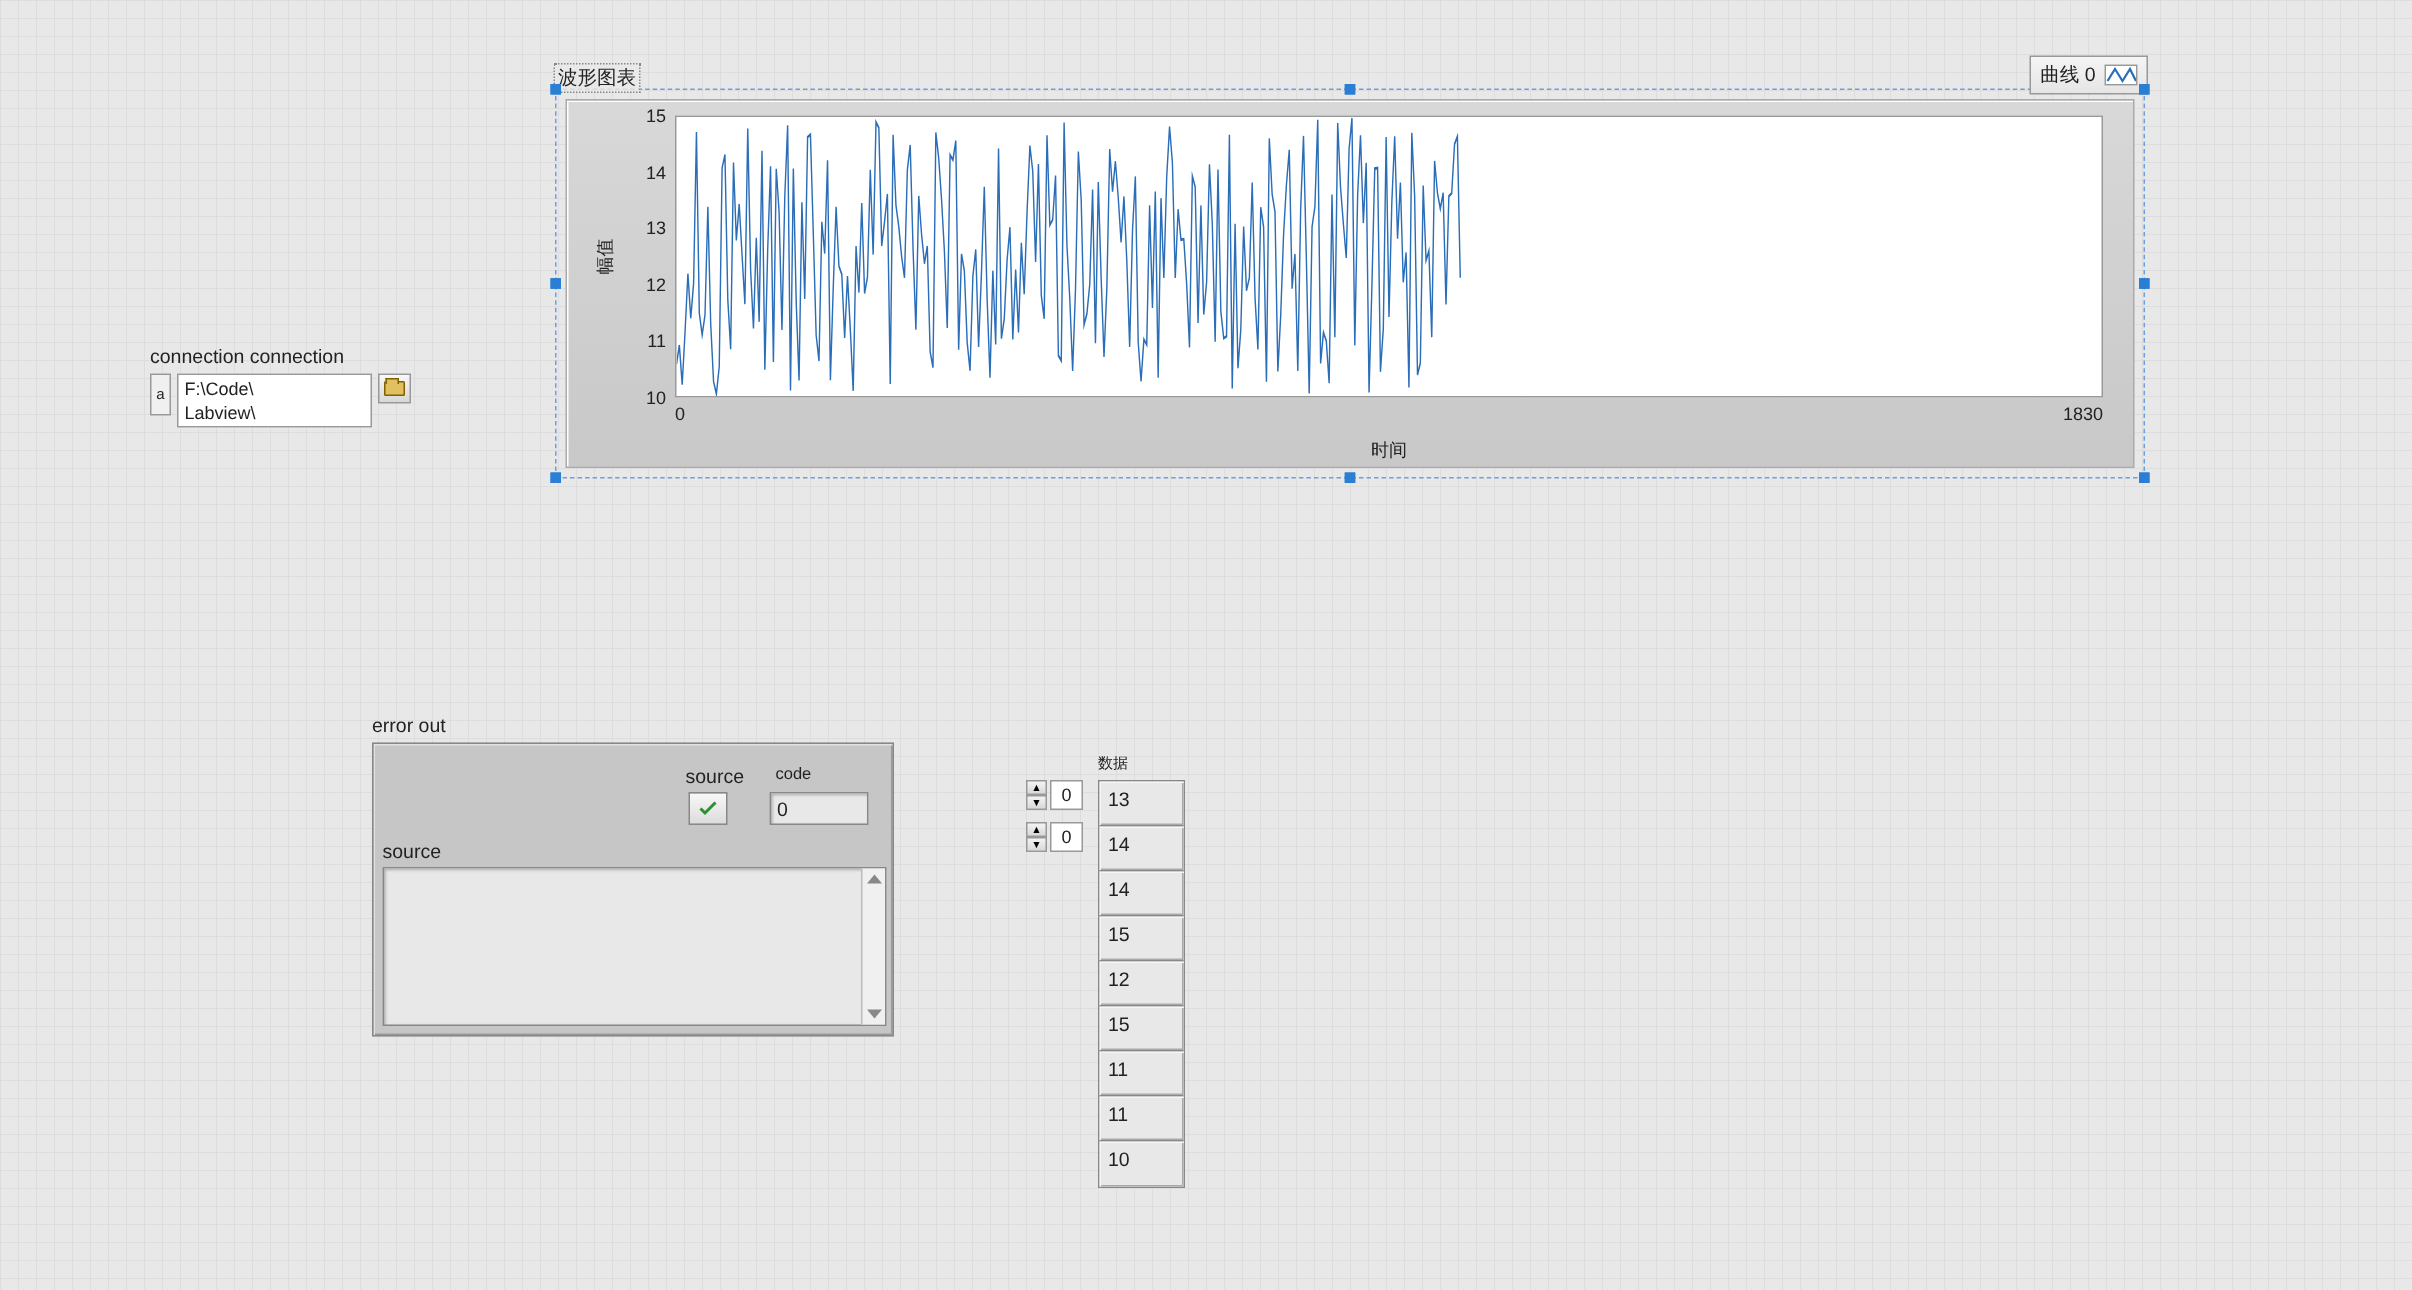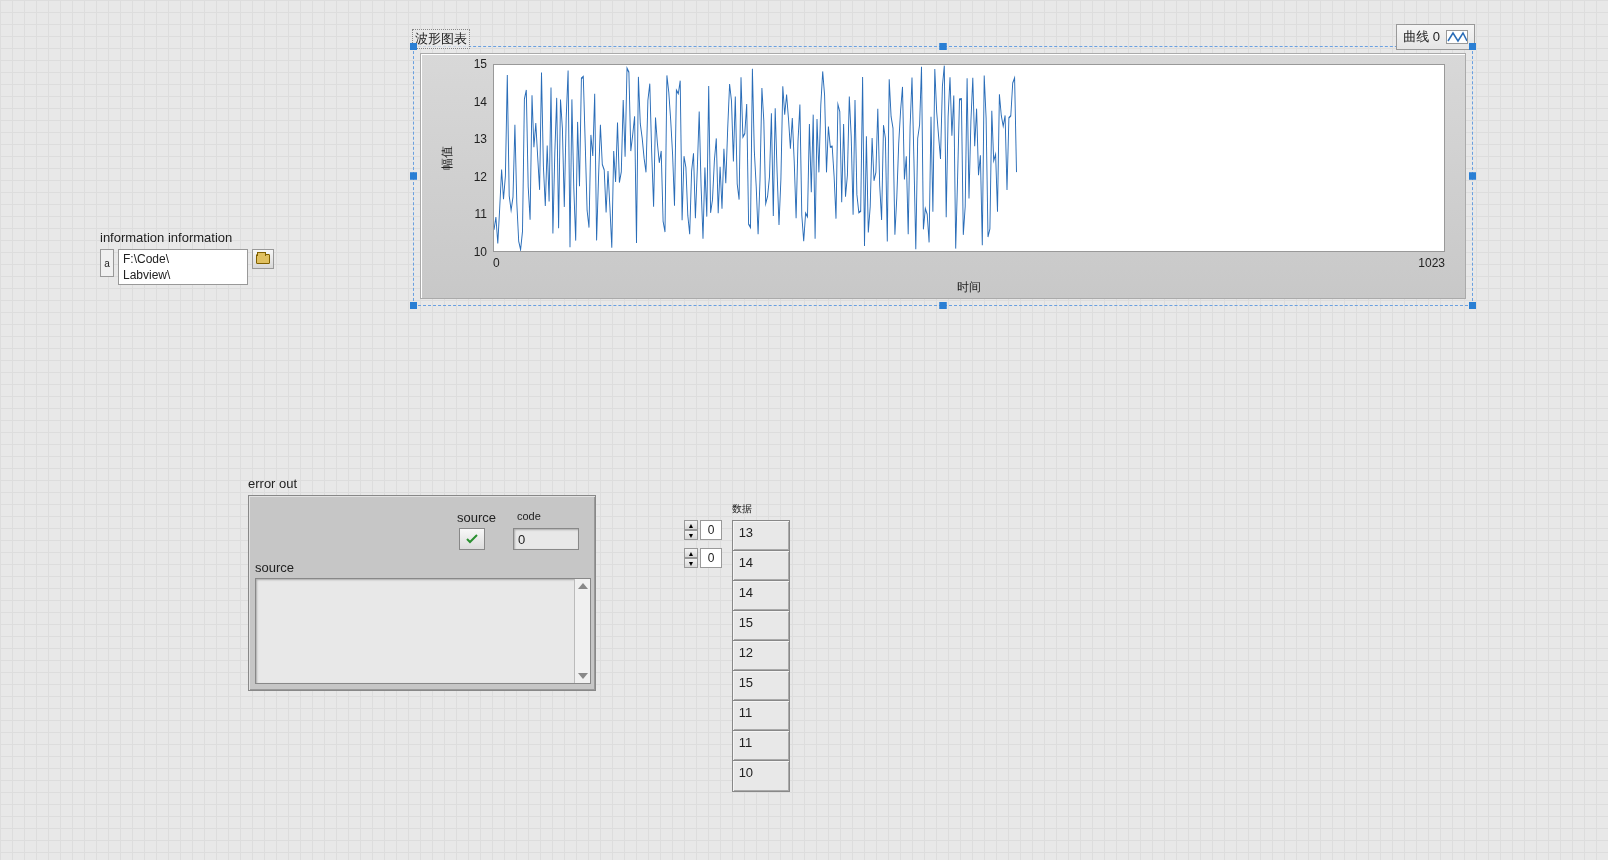--- a/index.html
+++ b/index.html
@@ -56,24 +56,23 @@
 }
 .folder-icon::before {
   content: ''; position: absolute; top: -3px; left: 0;
   width: 7px; height: 3px; background: #e0c060;
   border: 1px solid #806000; border-bottom: none;
 }
 
 
 .chart-container {
   position: absolute;
-  left: 370px; top: 46px;
+  left: 370px; top: 59px;
   width: 1060px; height: 260px;
   border: 1px dashed #6aa0e0;
-  margin-left: 43px;
 }
 .chart-title {
   position: absolute; top: -18px; left: -2px;
   font-size: 13px;
   border: 1px dotted #888;
   padding: 0 2px;
   background: rgba(232,232,232,.8);
 }
 .legend-box {
   position: absolute; top: -23px; right: -3px;
@@ -231,21 +230,21 @@
   box-shadow: inset 1px 1px 0 #f5f5f5, inset -1px -1px 0 #aaa;
   padding: 4px 6px;
   font-size: 13px;
 }
 .data-cell:last-child { border-bottom: none; }
 </style>
 </head>
 <body>
 
 <div class="conn-block">
-  <div class="conn-label">information information</div>
+  <div class="conn-label">connection connection</div>
   <div class="conn-row">
     <div class="conn-glyph">a</div>
     <div class="conn-input">F:\Code\
 Labview\</div>
     <div class="folder-btn">
       <span class="folder-icon"></span>
     </div>
   </div>
 </div>
 
@@ -268,21 +267,21 @@
       <div class="y-tick" style="top:60%">12</div>
       <div class="y-tick" style="top:40%">13</div>
       <div class="y-tick" style="top:20%">14</div>
       <div class="y-tick" style="top:0%">15</div>
     </div>
     <div class="plot-area" id="plot"><svg width="100%" height="100%" preserveAspectRatio="none" viewBox="0 0 1000 100">
           <polyline points="0,88.6 2,81.8 4,95.9 6,77.0 8,56.2 10,72.1 12,59.6 14,5.4 16,70.3 18,78.1 20,71.0 22,32.2 24,74.1 26,94.8 28,99.3 30,89.4 32,18.3 34,13.5 36,65.5 38,83.2 40,16.3 42,44.2 44,31.2 46,49.5 48,67.1 50,4.1 52,54.6 54,75.8 56,43.3 58,73.4 60,12.1 62,90.6 64,47.5 66,17.7 68,87.8 70,18.6 72,34.1 74,76.3 76,28.4 78,3.0 80,98.0 82,18.5 84,66.2 86,94.4 88,30.6 90,65.2 92,7.2 94,6.3 96,41.8 98,78.2 100,87.4 102,37.6 104,48.9 106,15.5 108,94.3 110,61.1 112,32.2 114,53.5 116,56.4 118,79.2 120,57.0 122,76.4 124,98.2 126,46.3 128,62.9 130,30.9 132,63.2 134,57.4 136,18.9 138,49.3 140,1.8 142,3.9 144,46.2 146,37.5 148,27.6 150,95.7 152,6.4 154,31.6 156,39.4 158,50.1 160,57.6 162,19.0 164,10.1 166,47.2 168,76.2 170,28.3 172,42.1 174,52.5 176,46.3 178,84.1 180,89.8 182,5.6 184,14.7 186,29.6 188,48.1 190,75.6 192,13.6 194,15.4 196,8.5 198,83.4 200,49.1 202,55.1 204,80.9 206,90.9 208,57.0 210,47.5 212,82.4 214,55.9 216,25.0 218,65.4 220,93.4 222,55.1 224,81.5 226,11.3 228,79.4 230,72.4 232,51.2 234,39.5 236,79.7 238,54.7 240,77.2 242,45.1 244,63.5 246,34.1 248,10.3 250,19.4 252,51.9 254,16.9 256,63.9 258,72.3 260,6.6 262,38.7 264,36.8 266,21.0 268,85.5 270,87.3 272,2.0 274,46.0 276,65.2 278,91.0 280,61.7 282,12.4 284,29.8 286,74.5 288,70.5 290,60.0 292,26.0 294,81.1 296,23.3 298,57.7 300,86.0 302,61.4 304,11.5 306,26.7 308,15.9 310,28.9 312,44.9 314,28.5 316,51.6 318,82.4 320,40.9 322,21.3 324,80.7 326,94.7 328,79.7 330,81.6 332,31.7 334,68.4 336,26.7 338,93.4 340,29.1 342,57.7 344,21.5 346,3.5 348,16.3 350,57.7 352,33.1 354,44.0 356,43.8 358,59.8 360,82.6 362,21.2 364,25.1 366,73.8 368,31.7 370,70.8 372,59.2 374,17.0 376,38.4 378,80.5 380,18.8 382,69.7 384,79.3 386,78.6 388,6.4 390,97.3 392,38.3 394,90.0 396,76.2 398,39.3 400,62.2 402,57.7 404,23.5 406,64.8 408,83.3 410,32.4 412,39.4 414,94.9 416,7.7 418,27.7 420,34.0 422,91.2 424,71.2 426,42.3 428,24.4 430,11.8 432,61.5 434,49.1 436,91.0 438,33.2 440,6.8 442,50.5 444,99.1 446,39.4 448,32.1 450,1.0 452,88.3 454,77.2 456,80.3 458,95.4 460,27.8 462,78.9 464,2.2 466,25.3 468,38.4 470,50.5 472,11.4 474,0.4 476,81.9 478,27.9 480,6.6 482,38.0 484,16.4 486,98.7 488,60.6 490,18.5 492,18.3 494,91.3 496,76.0 498,7.2 500,71.7 502,30.4 504,6.9 506,43.6 508,23.5 510,59.2 512,48.6 514,96.9 516,5.7 518,28.4 520,92.4 522,88.1 524,24.6 526,51.4 528,48.0 530,78.9 532,15.8 534,27.2 536,32.9 538,27.2 540,67.2 542,28.4 544,27.3 546,9.7 548,7.0 550,57.6 " fill="none" stroke="#2a6db8" stroke-width="1"></polyline>
         </svg></div>
     <div class="x-axis">
       <div class="x-tick" style="left:0">0</div>
-      <div class="x-tick" style="right:0">1023</div>
+      <div class="x-tick" style="right:0">1830</div>
       <div class="x-label">时间</div>
     </div>
   </div>
 
   <div class="sel-handle tl"></div>
   <div class="sel-handle tm"></div>
   <div class="sel-handle tr"></div>
   <div class="sel-handle ml"></div>
   <div class="sel-handle mr"></div>
   <div class="sel-handle bl"></div>

